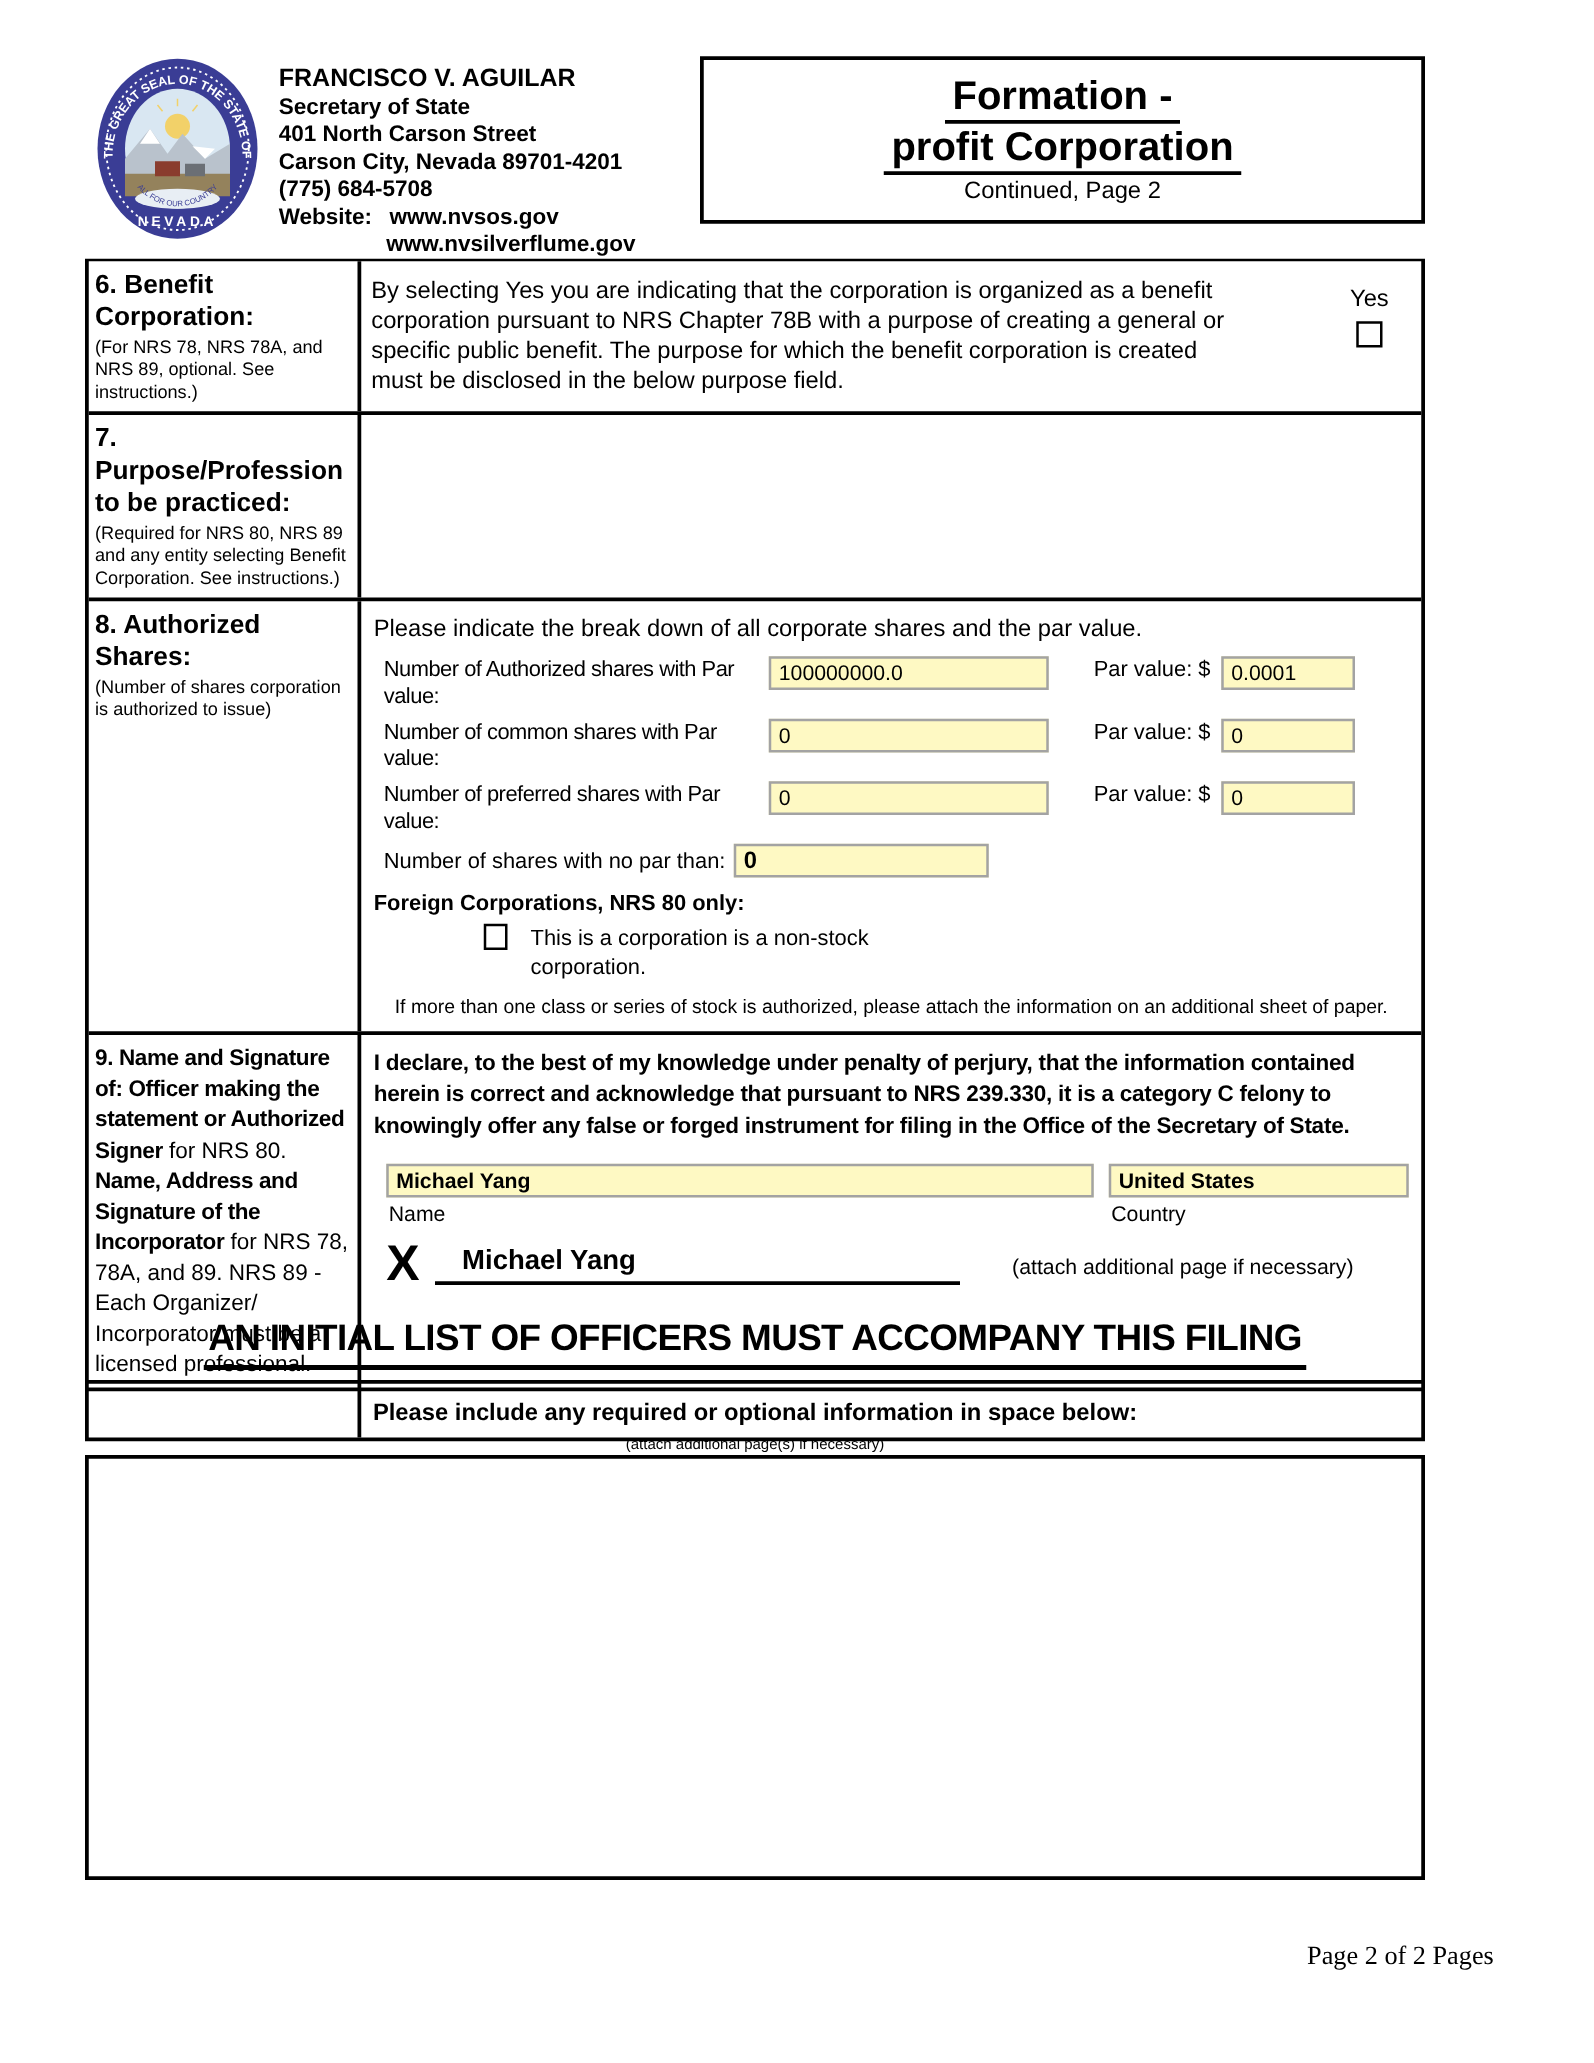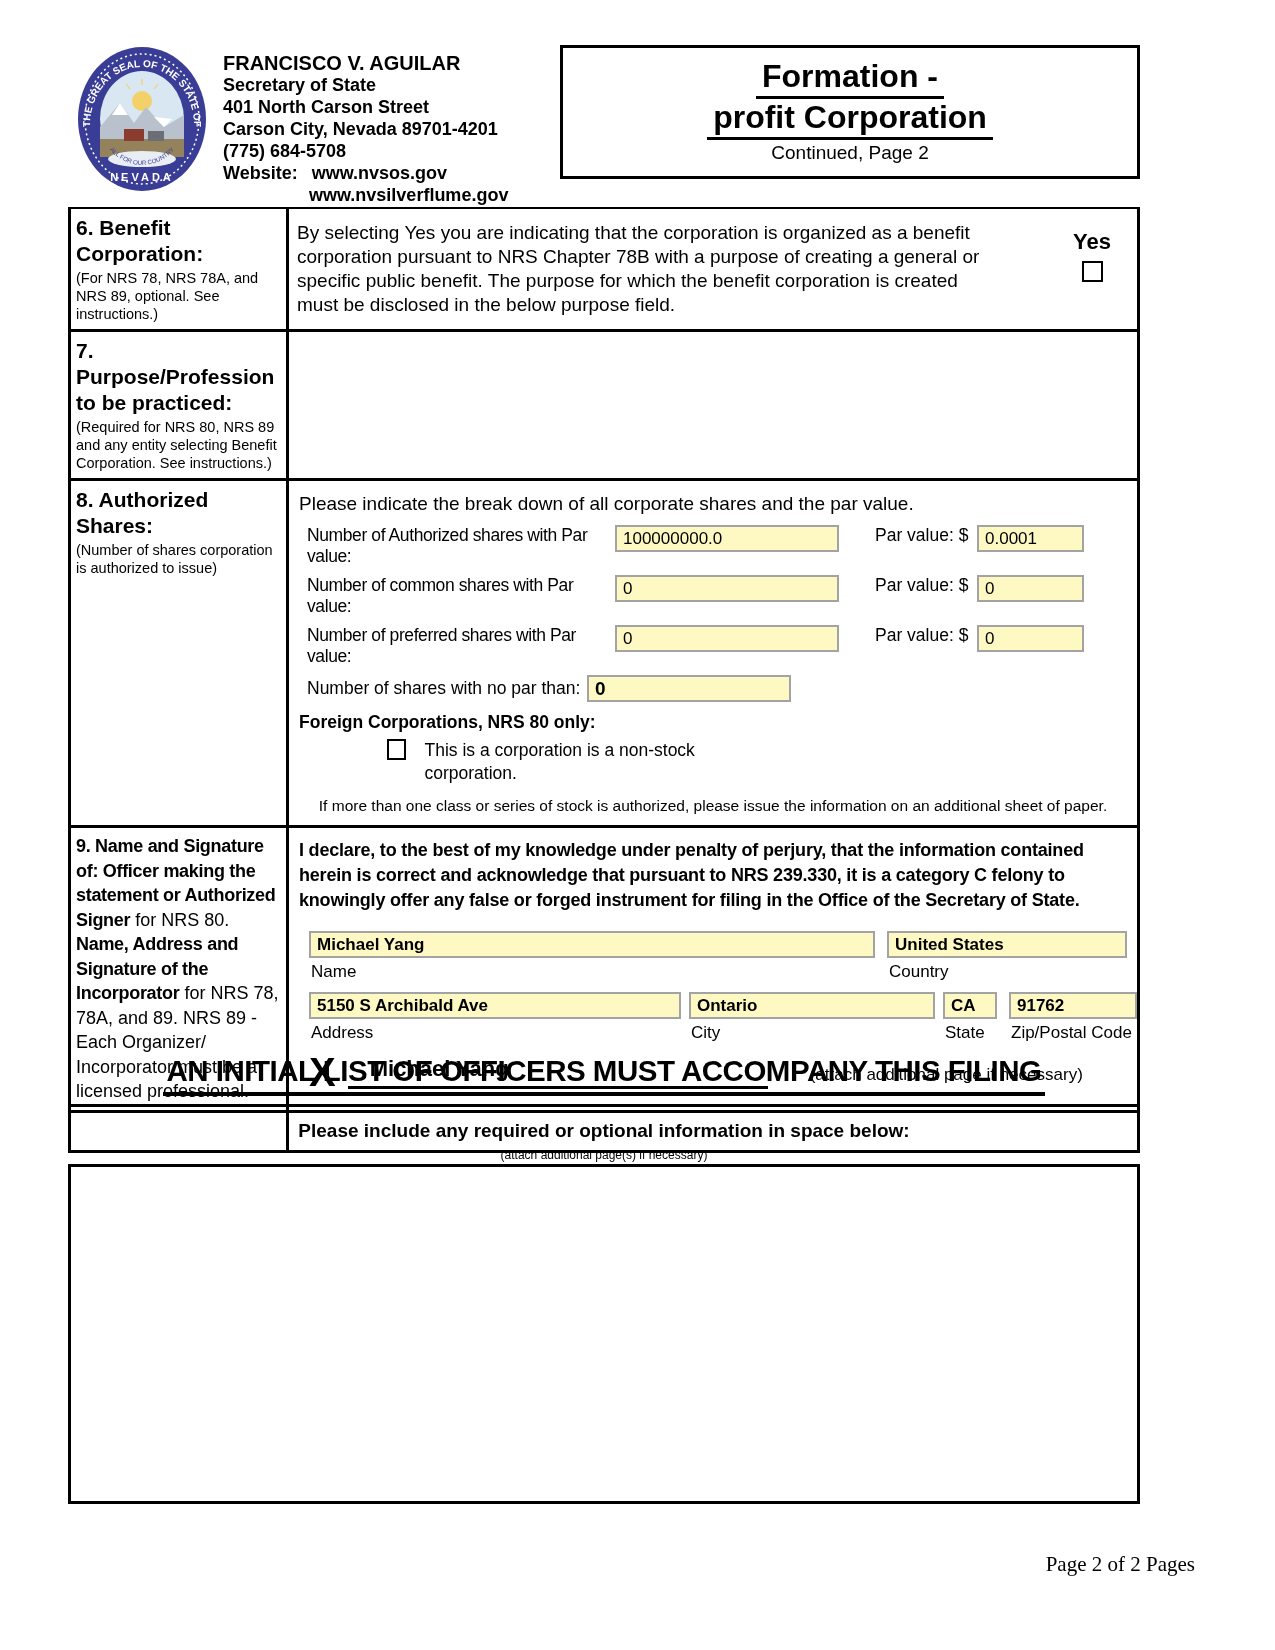--- a/index.html
+++ b/index.html
@@ -26,21 +26,21 @@
   .label-cell { width:218px; min-width:218px; border-right:3px solid #000; padding:6px 5px 6px 5px; }
   .content-cell { flex:1; padding:6px 8px; position:relative; }
   .sec-heading { font-size:21px; font-weight:bold; line-height:26px; }
   .sec-note { font-size:14.5px; line-height:18px; margin-top:2px; }
 
   
   .row6 { min-height:118px; }
   .benefit-flex { display:flex;gap:17px; }
   .benefit-text { width:700px; font-size:19px; line-height:24px; padding-top:6px; }
   .yes-wrap { margin-left:auto; margin-right:18px; padding-top:14px; text-align:center; }
-  .yes-label { font-weight:bold; font-size:22px; }
+  .yes-label { font-weight:normal; font-size:19px; }
   .checkbox { width:21px; height:21px; border:2px solid #000; background:#fff; margin:6px auto 0 auto; }
 
   
   .row7 { min-height:110px; }
 
   
   .row8 { min-height:285px; }
   .shares-intro { font-size:19px; padding:6px 0 8px 2px; }
   .share-row { display:flex; align-items:flex-start; margin:2px 0 8px 10px; font-size:17.5px; letter-spacing:-0.4px; }
   .share-label { width:308px; line-height:21px; }
@@ -198,59 +198,41 @@
             <input class="field-box nopar-input" value="0" style="">
           </div>
 
           <div class="foreign-heading">Foreign Corporations, NRS 80 only:</div>
           <div class="foreign-row">
             <div class="foreign-item">
               <div class="checkbox"></div>
               <div class="foreign-text">This is a corporation is a non-stock corporation.</div>
             </div>
           </div>
-          <div class="stock-footnote">If more than one class or series of stock is authorized, please issue the information on an additional sheet of paper.</div>
+          <div class="stock-footnote">If more than one class or series of stock is authorized, please attach the information on an additional sheet of paper.</div>
         </div>
       </div>
 
       <div class="row row9">
         <div class="label-cell">
           <div class="sec9-label"><b>9. Name and Signature of: Officer making the statement or Authorized Signer</b><span> for NRS 80.</span><br><b>Name, Address and Signature of the Incorporator</b><span> for NRS 78, 78A, and 89. NRS 89 - Each Organizer/ Incorporator must be a licensed professional.</span></div>
         </div>
         <div class="content-cell">
           <div class="declaration">I declare, to the best of my knowledge under penalty of perjury, that the information contained herein is correct and acknowledge that pursuant to NRS 239.330, it is a category C felony to knowingly offer any false or forged instrument for filing in the Office of the Secretary of State.</div>
           <div class="fields">
             <div class="field-row">
               <div class="fgroup">
                 <input class="field-box fvalue w-name" value="Michael Yang" style="">
                 <div class="flabel">Name</div>
               </div>
               <div class="fgroup">
                 <input class="field-box fvalue w-country" value="United States" style="">
                 <div class="flabel" style="margin-left:14px">Country</div>
               </div>
             </div>
-            <div class="field-row">
-              <div class="fgroup">
-                <input class="field-box fvalue w-address" value="5150 S Archibald Ave" style="">
-                <div class="flabel">Address</div>
-              </div>
-              <div class="fgroup">
-                <input class="field-box fvalue w-city" value="Ontario" style="">
-                <div class="flabel" style="margin-left:10px">City</div>
-              </div>
-              <div class="fgroup">
-                <input class="field-box fvalue w-state" value="CA" style="">
-                <div class="flabel" style="margin-left:10px">State</div>
-              </div>
-              <div class="fgroup">
-                <input class="field-box fvalue w-zip" value="91762" style="">
-                <div class="flabel" style="margin-left:14px">Zip/Postal Code</div>
-              </div>
-            </div>
             <div class="sig-row">
               <div class="x-mark">X</div>
               <div class="sig-line">Michael Yang</div>
               <div class="attach-note">(attach additional page if necessary)</div>
             </div>
           </div>
         </div>
       </div>
     </div>
 

